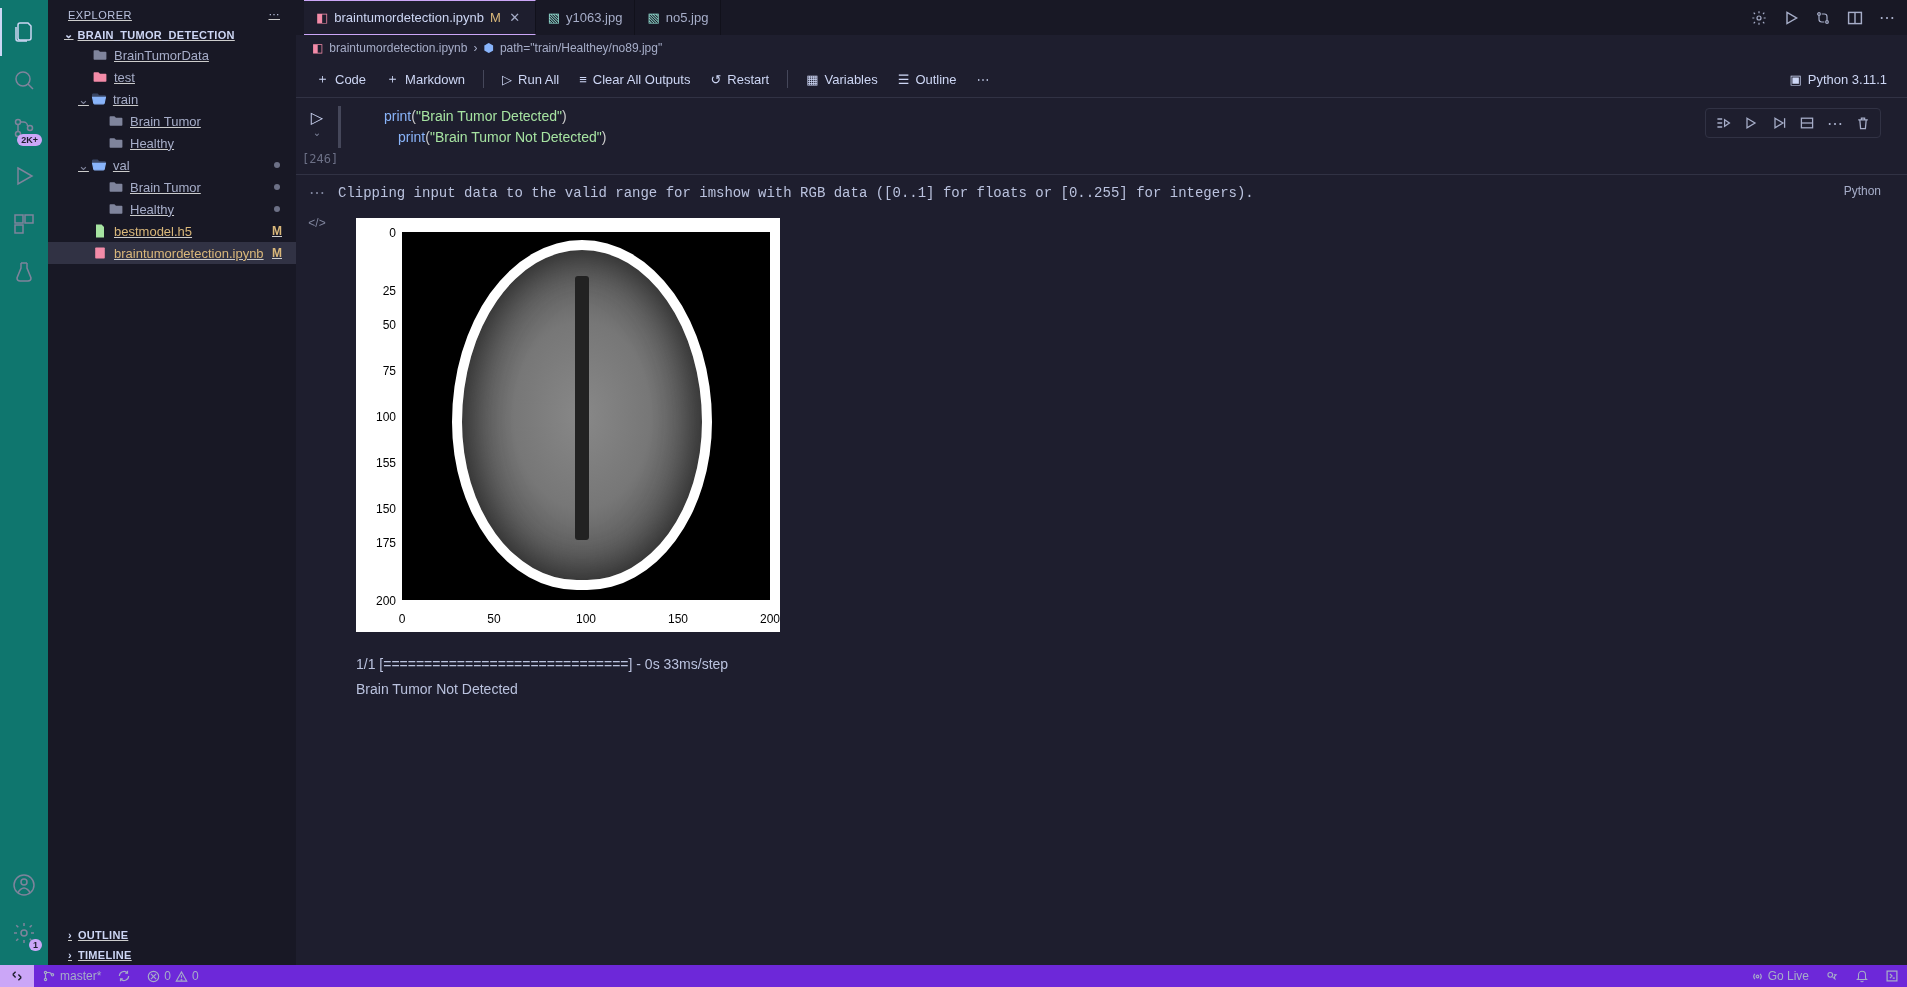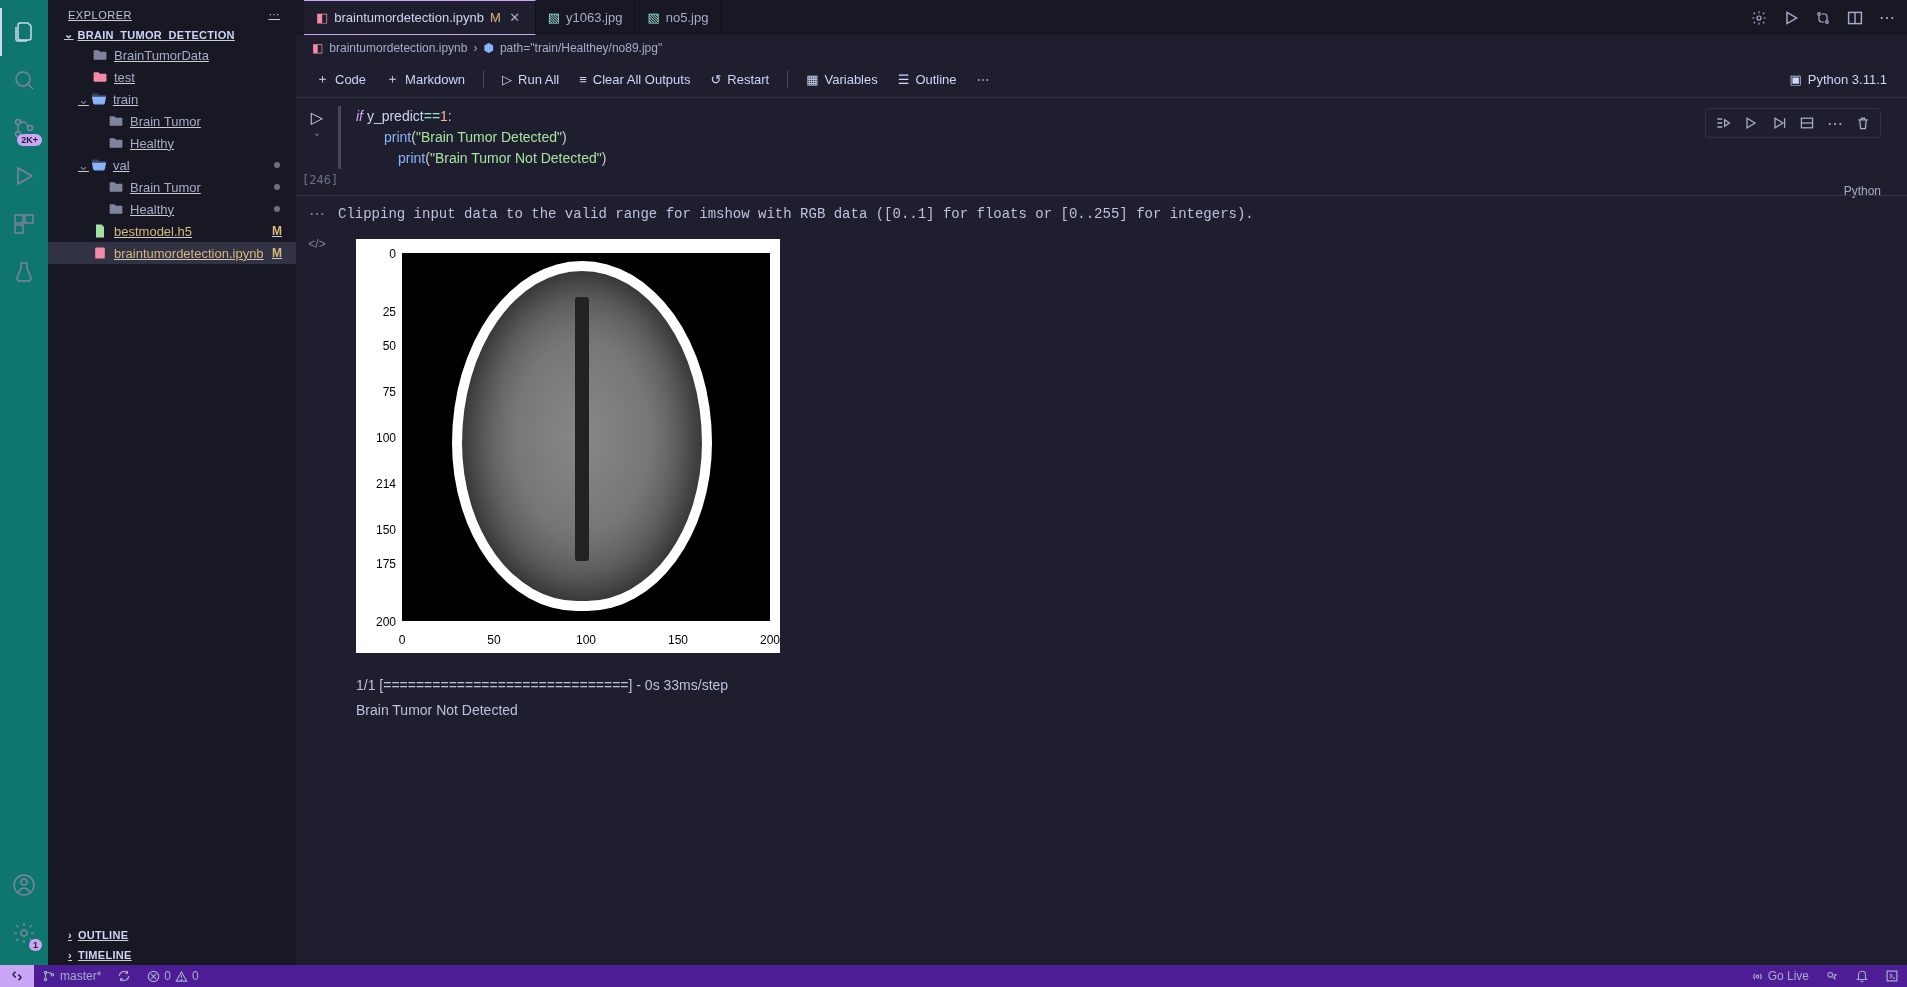--- a/index.html
+++ b/index.html
@@ -52,21 +52,21 @@
 .py-op { color: #94e2d5; }
 .py-var { color: #cdd6f4; }
 .output-line { color: #bac2de; padding: 2px 0 10px 0; }
 .plot-box { background: #ffffff; width: 424px; height: 414px; position: relative; margin: 4px 0 20px 0; }
 .plot-inner { position: absolute; left: 46px; top: 14px; width: 368px; height: 368px; background: #000; overflow:hidden; }
 .plot-ytick { position: absolute; left: 0; font-size: 12px; color: #000; text-align: right; width: 40px; }
 .plot-xtick { position: absolute; bottom: 4px; font-size: 12px; color: #000; transform: translateX(-50%); }
 .brain { position:absolute; left:50px; top:8px; width:260px; height:350px; border: 10px solid #fff; border-radius: 50% 50% 48% 48% / 52% 52% 48% 48%; background: radial-gradient(ellipse at center, #888 0%, #777 40%, #555 70%, #333 100%); box-shadow: inset 0 0 40px #222; }
 .brain::after { content:""; position:absolute; left:47%; top:8%; width:6%; height:80%; background:#222; border-radius:3px; }
 .lang-label { position: absolute; right: 26px; top: 86px; font-size: 12px; color: #a6adc8; }
-.statusbar { height: 22px; background: #4c1d95; display: flex; align-items: center; font-size: 12px; color: #a6adc8; }
+.statusbar { height: 22px; background: #6d28d9; display: flex; align-items: center; font-size: 12px; color: #a6adc8; }
 .statusbar .remote-ind { width: 34px; height: 22px; background: #cba6f7; color: #1e1e2e; display: flex; align-items: center; justify-content: center; }
 .statusbar .sb-item { padding: 0 8px; display: flex; align-items: center; gap: 4px; cursor: pointer; }
 .statusbar .sb-right { margin-left: auto; display: flex; }
 svg { display:block; }
 .chev { display:inline-block; transform: rotate(0deg); }
 </style>
 </head>
 <body>
 
 <div class="main-area">
@@ -365,21 +365,20 @@
               </svg>
             </span>
           <span class="tb-icon">⋯</span>
           <span class="tb-icon">
               <svg width="16" height="16" viewBox="0 0 20 20" fill="none" stroke="currentColor" stroke-width="1.6">
                 <path d="M4 6h12M8 6V4h4v2M6 6l1 11h6l1-11"></path>
               </svg>
             </span>
         </div>
         <div class="cell-content">
-          <div><span class="py-keyword">if</span><span class="py-var"> y_predict</span><span class="py-op">==</span><span class="py-number">1</span><span>:</span></div>
           <div style="padding-left:28px"><span class="py-func">print</span><span>(</span><span class="py-string">"Brain Tumor Detected"</span><span>)</span></div>
           <div style="padding-left:42px"><span class="py-func">print</span><span>(</span><span class="py-string">"Brain Tumor Not Detected"</span><span>)</span></div>
         </div>
       </div>
       <div style="display:flex;padding:2px 0 6px 0">
         <div class="exec-count" style="width:42px;text-align:center">[246]</div>
       </div>
       <span class="lang-label">Python</span>
 
       <div class="cell" style="border-top:1px solid #313244;padding-top:6px">
@@ -396,21 +395,21 @@
         <div class="cell-content">
           <div class="plot-box" id="plot">
               <div class="plot-inner">
                 <div class="brain"></div>
               </div>
               <div class="plot-ytick" style="top: 6px;">0</div>
               <div class="plot-ytick" style="top: 64px;">25</div>
               <div class="plot-ytick" style="top: 98px;">50</div>
               <div class="plot-ytick" style="top: 144px;">75</div>
               <div class="plot-ytick" style="top: 190px;">100</div>
-              <div class="plot-ytick" style="top: 236px;">214</div>
+              <div class="plot-ytick" style="top: 236px;">155</div>
               <div class="plot-ytick" style="top: 282px;">150</div>
               <div class="plot-ytick" style="top: 316px;">175</div>
               <div class="plot-ytick" style="top: 374px;">200</div>
               <div class="plot-xtick" style="left: 46px;">0</div>
               <div class="plot-xtick" style="left: 138px;">50</div>
               <div class="plot-xtick" style="left: 230px;">100</div>
               <div class="plot-xtick" style="left: 322px;">150</div>
               <div class="plot-xtick" style="left: 414px;">200</div>
             </div>
           <div class="output-line">1/1 [==============================] - 0s 33ms/step</div>

